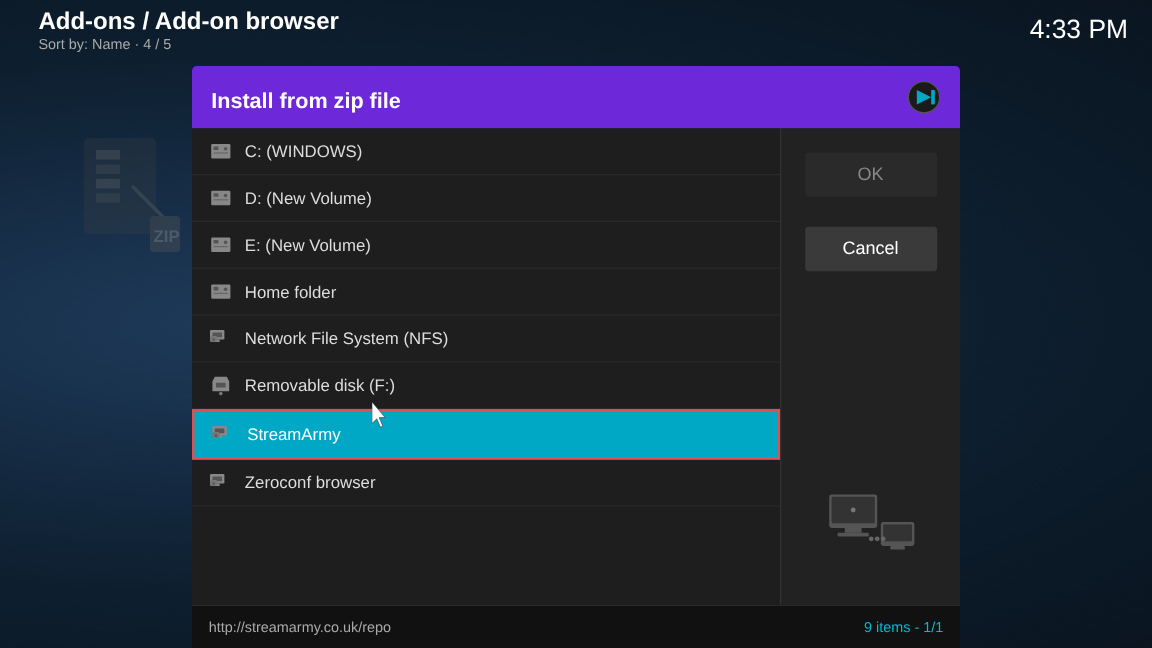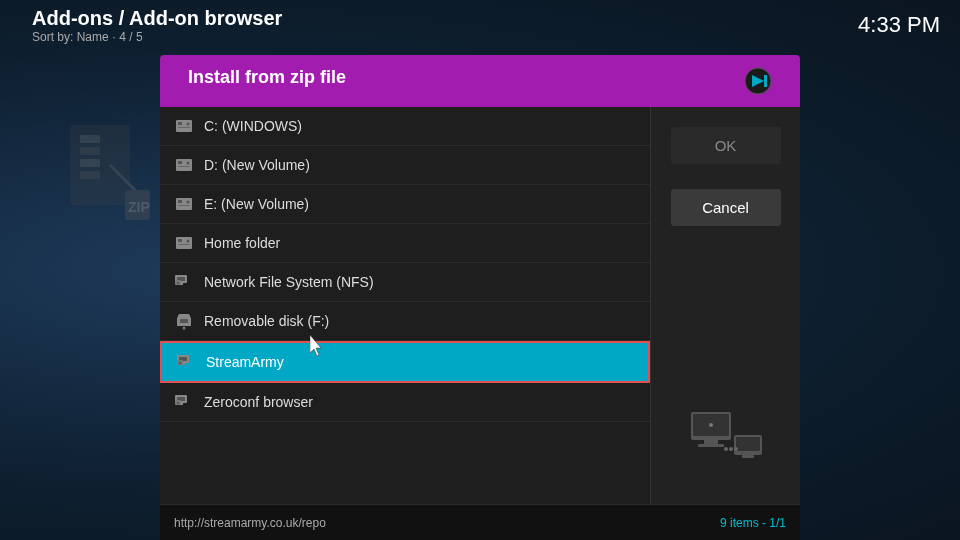--- a/index.html
+++ b/index.html
@@ -56,41 +56,41 @@
 
     
     .bg-icon {
       position: absolute;
       left: 60px;
       top: 110px;
       width: 100px;
       height: 120px;
       opacity: 0.4;
       display: flex;
-      align-items: flex-end;
+      align-items: flex-start;
       justify-content: center;
     }
 
     
     .dialog {
       position: absolute;
       top: 55px;
       left: 160px;
       width: 640px;
       background: #1a1a1a;
       border-radius: 4px;
       overflow: hidden;
       z-index: 20;
     }
 
     .dialog-header {
-      background: #a21caf;
-      padding: 12px 28px;
-      display: flex;
-      align-items: flex-start;
+      background: #6d28d9;
+      padding: 12px 16px;
+      display: flex;
+      align-items: flex-end;
       justify-content: space-between;
     }
 
     .dialog-title {
       font-size: 18px;
       font-weight: bold;
       color: #fff;
     }
 
     .kodi-logo {

